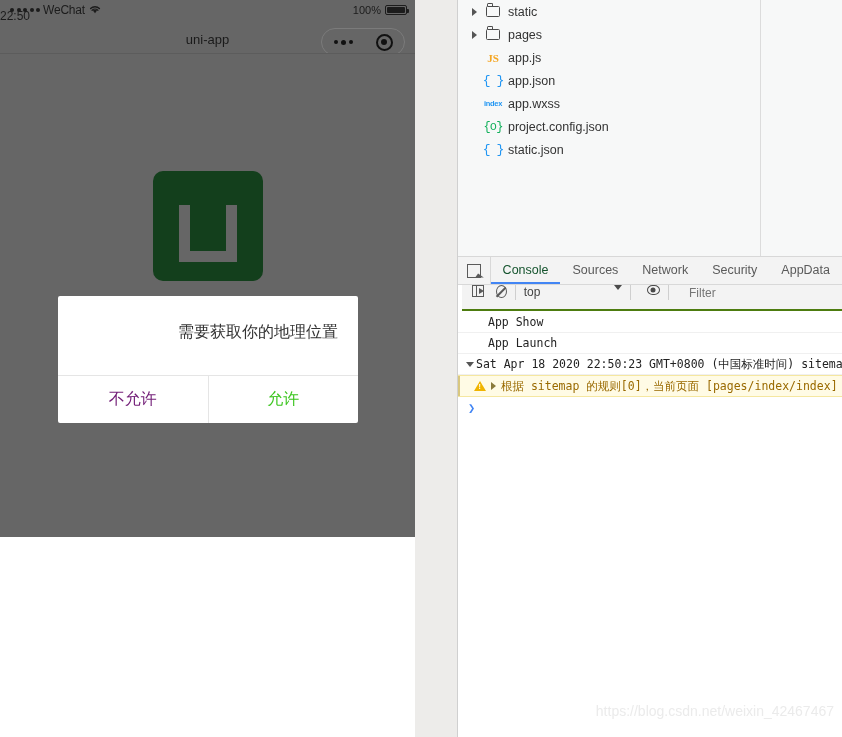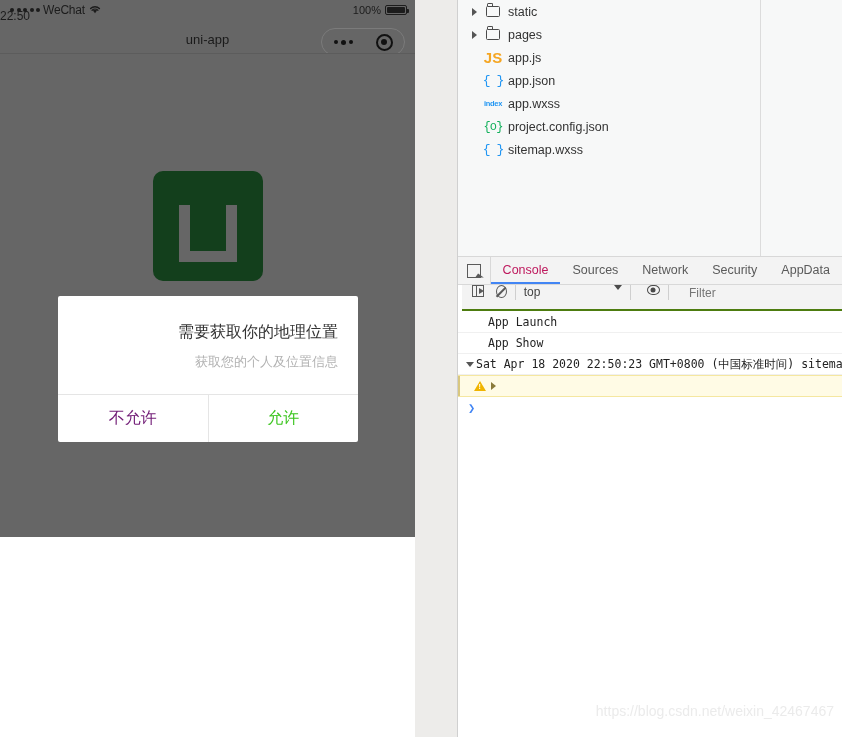--- a/index.html
+++ b/index.html
@@ -311,23 +311,23 @@
     position: absolute;
     left: -0.5px; top: -4px;
     width: 6px; height: 3px;
     border: 1.4px solid #4a4a4a;
     border-bottom: none;
     border-radius: 1.5px 1.5px 0 0;
     box-sizing: border-box;
   }
   .ico-js {
     color: #f5a623;
-    font-size: 15px;
+    font-size: 11px;
     font-weight: bold;
-    font-family: Liberation Sans, sans-serif;
+    font-family: Liberation Serif, serif;
   }
   .ico-json {
     color: #2196f3;
     font-size: 13px;
     font-family: "Liberation Mono", monospace;
     letter-spacing: -1px;
   }
   .ico-wxss {
     color: #2196f3;
     font-size: 7.5px;
@@ -382,21 +382,21 @@
     padding: 0 12px;
     display: flex;
     align-items: center;
     font-size: 12.5px;
     color: #5a5a5a;
     cursor: pointer;
     box-sizing: border-box;
     border-bottom: 2px solid transparent;
   }
   .dt-tab.active {
-    color: #be185d;
+    color: #14532d;
     border-bottom: 2px solid #4285f4;
   }
 
   
   .dt-filterbar {
     position: absolute;
     left: 4px; top: 285px;
     width: 384px;
     height: 26px;
     background: #f3f3f3;
@@ -629,21 +629,20 @@
   <div class="sim-divider"></div>
 
   <div class="sim-body">
     <div class="app-logo">
       <div class="u-glyph"></div>
     </div>
 
     <div class="dialog">
       <div class="dlg-content">
         <div class="dlg-title">需要获取你的地理位置</div>
-        <div class="dlg-sub">获取您的个人及位置信息</div>
       </div>
       <div class="dlg-actions">
         <div class="dlg-btn cancel">不允许</div>
         <div class="dlg-btn confirm">允许</div>
       </div>
     </div>
   </div>
 </div>
 
 <div id="gap"></div>
@@ -702,21 +701,21 @@
           <span class="ico-cfg">{o}</span>
         </span>
       <span class="ft-label">project.config.json</span>
     </div>
 
     <div class="ft-row">
       <span class="ft-arrow empty"></span>
       <span class="ft-icon">
           <span class="ico-json">{ }</span>
         </span>
-      <span class="ft-label">sitemap.wxss</span>
+      <span class="ft-label">static.json</span>
     </div>
 
   </div>
 
   <div class="dt-tabbar">
     <div class="inspect-btn">
       <span class="ico-inspect"></span>
     </div>
     <div class="dt-tab active">Console</div>
     <div class="dt-tab">Sources</div>
@@ -733,36 +732,37 @@
     <span class="fb-caret"></span>
     <span class="fb-sep"></span>
     <span class="ico-eye"></span>
     <span class="fb-sep"></span>
     <input class="fb-filter" placeholder="Filter" style="">
   </div>
 
   <div class="dt-console">
 
     <div class="cs-row plain">
+      <span>App Show</span>
+    </div>
+
+    <div class="cs-row plain">
       <span>App Launch</span>
-    </div>
-
-    <div class="cs-row plain">
-      <span>App Show</span>
     </div>
 
     <div class="cs-row expand">
       <span class="twisty"></span>
       <span>Sat Apr 18 2020 22:50:23 GMT+0800 (中国标准时间) sitemap</span>
     </div>
 
     <div class="cs-row warn">
       <span class="warn-bar"></span>
       <span class="warn-tri"></span>
       <span class="warn-arrow"></span>
+      <span>根据 sitemap 的规则[0]，当前页面 [pages/index/index]</span>
     </div>
 
     <div class="cs-prompt">
       <span class="chev">❯</span>
     </div>
 
   </div>
 
   <div class="watermark">https://blog.csdn.net/weixin_42467467</div>
 </div>

